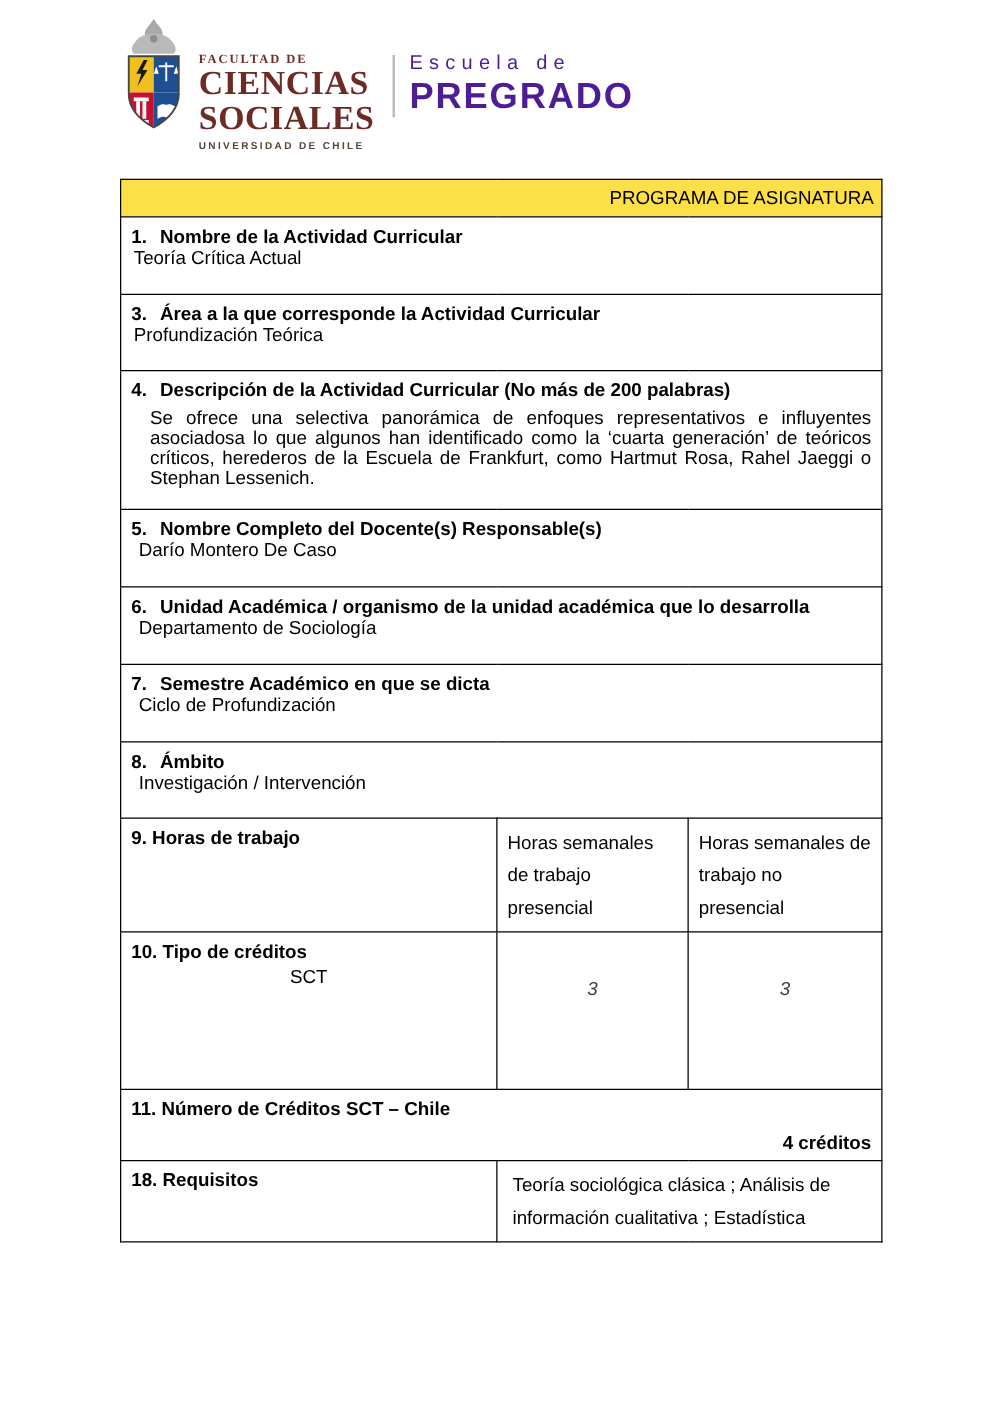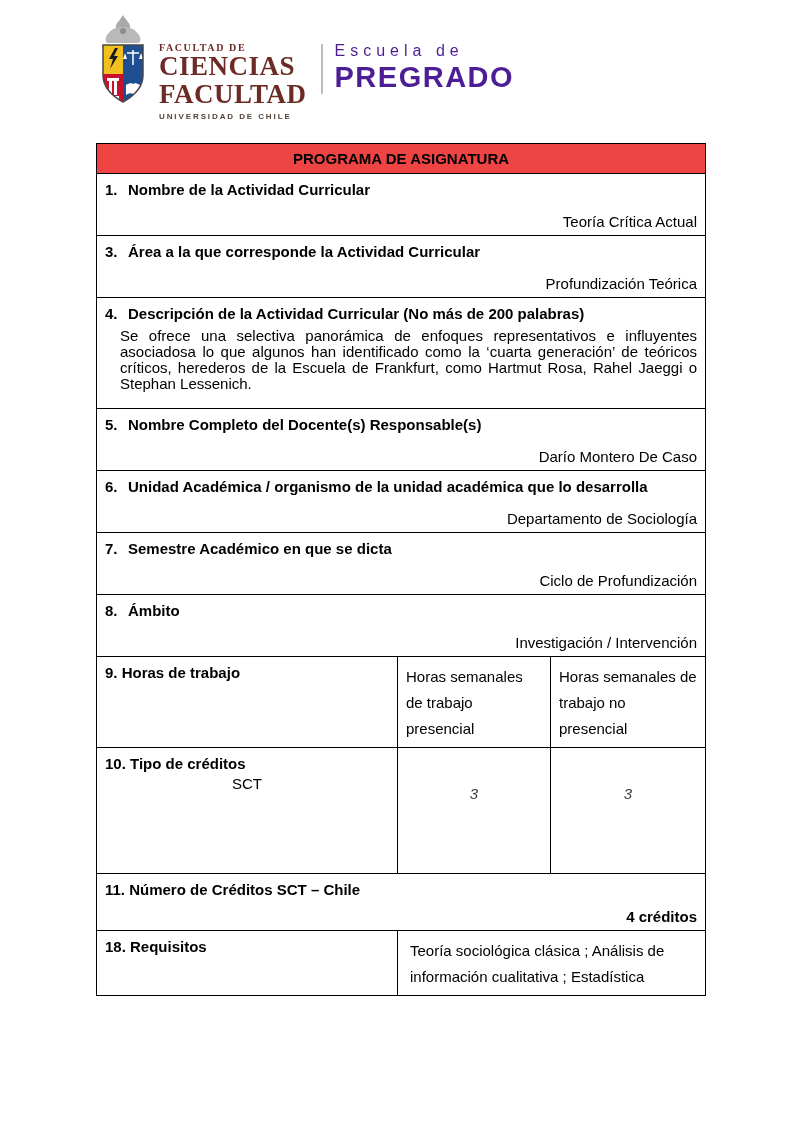--- a/index.html
+++ b/index.html
@@ -28,25 +28,25 @@
   .school-text { color:#4c1d95; margin-top:28px; }
   .school-top { font-size:16px; letter-spacing:5px; }
   .school-bottom { font-size:29px; font-weight:bold; letter-spacing:1.5px; margin-top:1px; }
 
   
   table.syllabus {
     margin:22px 0 0 96px; width:609px;
     border-collapse:collapse; table-layout:fixed; font-size:15px;
   }
   table.syllabus td { border:1px solid #000; vertical-align:top; padding:5px 8px; }
-  tr.title-row td { background:#ef4444; text-align:center; font-weight:bold; padding:6px; }
+  tr.title-row td { background:#fde047; text-align:right; font-weight:normal; padding:6px; }
 
   .sec-label { font-weight:bold; padding-top:2px; }
   .num { display:inline-block; min-width:23px; }
-  .sec-value { margin-top:15px; padding-left:2px;text-align:right; }
+  .sec-value { padding-left:2px; }
   .sec-value.indent { padding-left:6px; }
   .desc { margin-top:6px; line-height:16px; text-align:justify;margin-left:15px; }
 
   .col-header { line-height:26px; padding-top:2px; }
   .sct-line { text-align:center; margin-top:3px; }
   .credit-num { font-style:italic; text-align:center; margin-top:32px; color:#3c3c3c; }
   .credits-line { text-align:right; font-weight:bold; margin-top:10px; }
   .req-value { line-height:26px; padding-left:4px; padding-top:2px; }
 </style>
 </head>
@@ -84,21 +84,21 @@
 
           <path d="M30 71 c3 -2 6 -2 7 -1 c1 -1 4 -1 7 1 l0 10 c-3 -2 -6 -2 -7 -1 c-1 -1 -4 -1 -7 1 Z" fill="#fff"></path>
         </g>
         <path d="M7 31 h40 v30 c0 14 -11 22 -20 27 c-9 -5 -20 -13 -20 -27 Z" fill="none" stroke="#474747" stroke-width="1.5"></path>
       </svg>
     </div>
 
     <div class="faculty-text">
       <div class="fac-small">FACULTAD DE</div>
       <div class="fac-big">CIENCIAS</div>
-      <div class="fac-big">FACULTAD</div>
+      <div class="fac-big">SOCIALES</div>
       <div class="fac-univ">UNIVERSIDAD DE CHILE</div>
     </div>
 
     <div class="vdiv"></div>
 
     <div class="school-text">
       <div class="school-top">Escuela de</div>
       <div class="school-bottom">PREGRADO</div>
     </div>
   </div>

